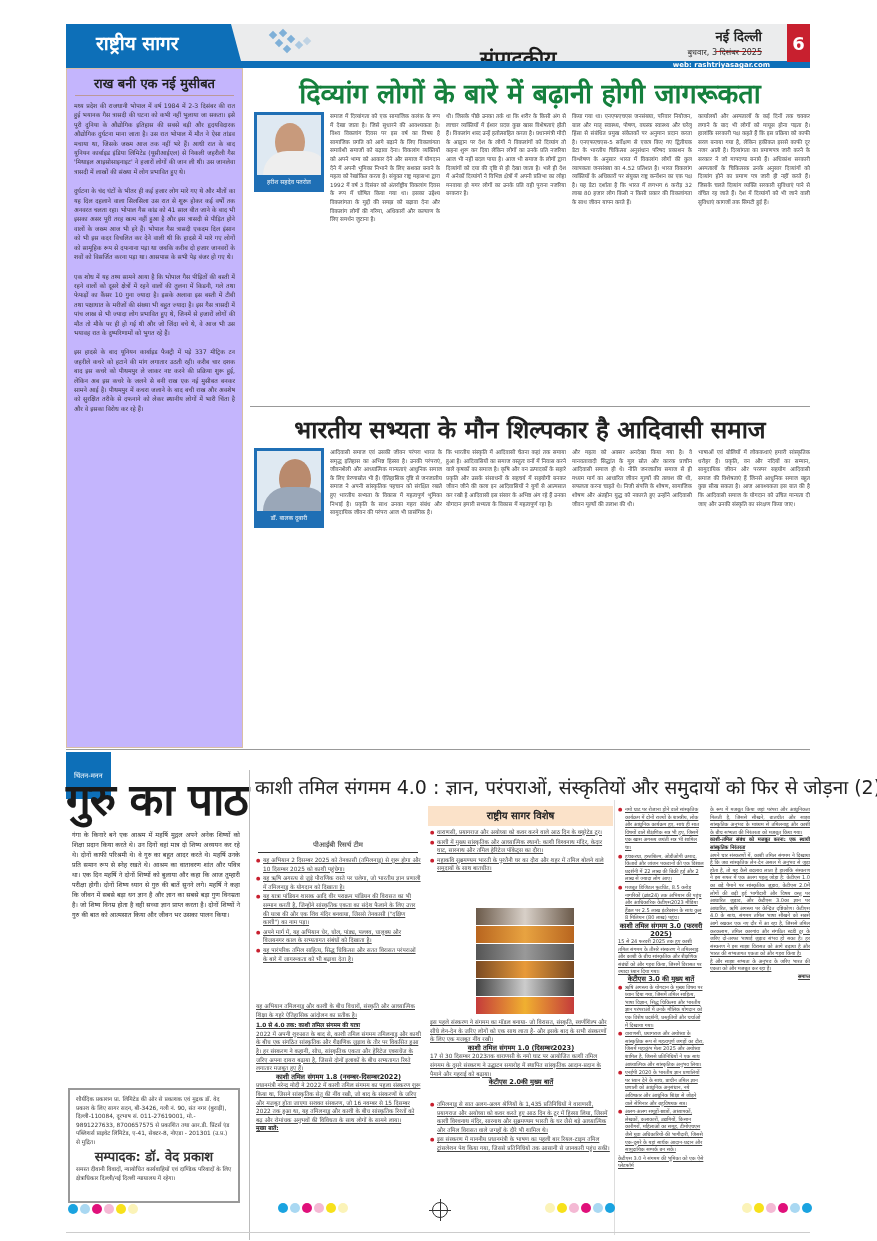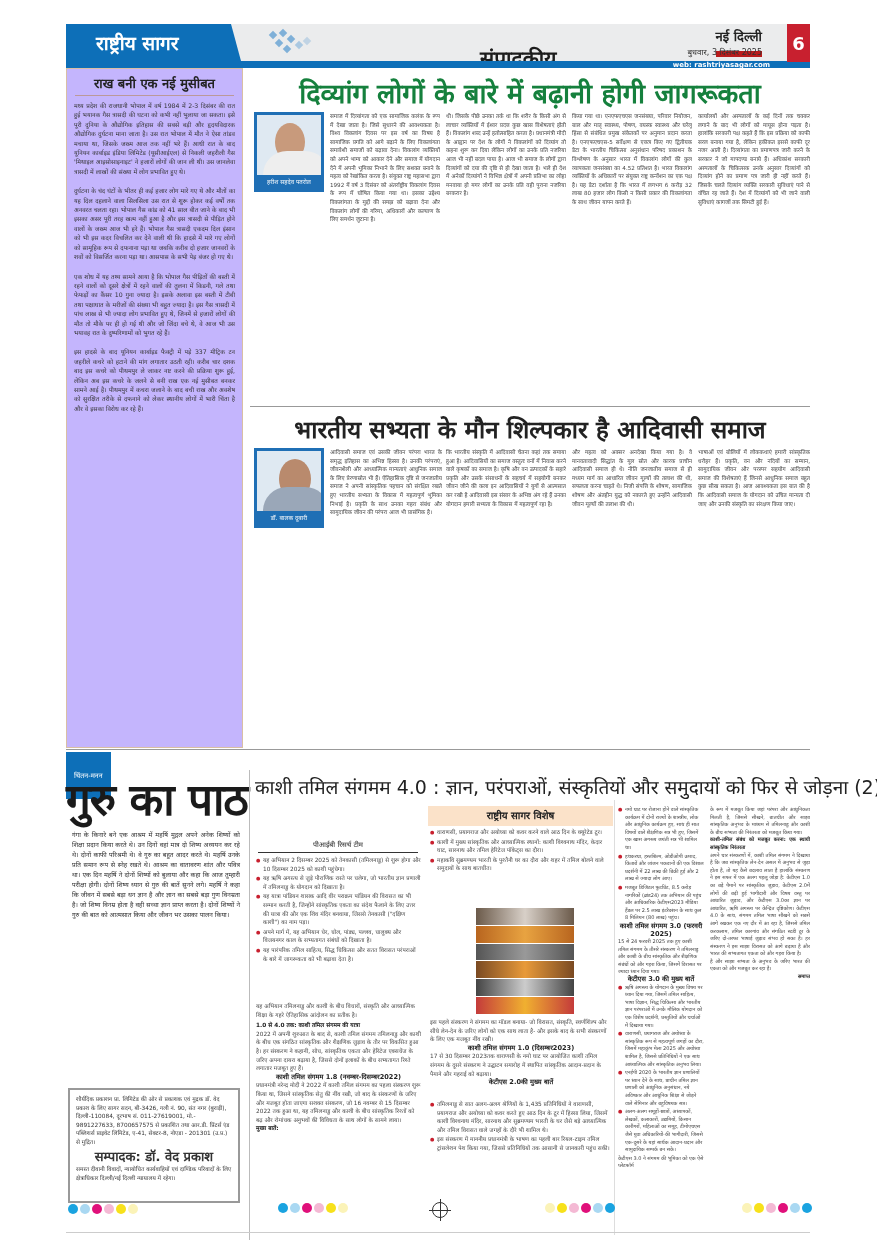--- a/index.html
+++ b/index.html
@@ -7,21 +7,21 @@
   body { font-family: "DejaVu Sans", sans-serif; color: #222; position: relative; }
 
   
   .masthead { position: absolute; left: 66px; top: 24px; width: 744px; height: 44px; background: #ebeced; }
   .mast-brand { position: absolute; left: 0; top: 0; width: 175px; height: 37px; background: #0d6fb8;
      clip-path: polygon(0 0, 165px 0, 175px 37px, 0 37px); color: #fff; font-size: 19px; font-weight: bold;
      display: flex; align-items: center; padding-left: 30px; font-family: "DejaVu Serif", serif; }
   .mast-dots { position: absolute; left: 200px; top: 6px; width: 50px; height: 26px; }
   .mast-dots span { position: absolute; width: 6px; height: 6px; background: #7fb0d8; transform: rotate(45deg); }
   .mast-section { position: absolute; left: 414px; top: 4px; font-size: 21px; font-weight: bold; color: #1c1c1c; font-family: "DejaVu Serif", serif; margin-top: 16px; }
-  .mast-city { position: absolute; right: 48px; top: 3px; font-size: 13px; font-weight: bold; border-bottom: 6px solid #b91c1c; padding-bottom: 6px; font-family: "DejaVu Serif", serif; margin-left: 24px;}
+  .mast-city { position: absolute; right: 48px; top: 3px; font-size: 13px; font-weight: bold; border-bottom: 1px solid #b91c1c; padding-bottom: 6px; font-family: "DejaVu Serif", serif; margin-left: 24px;}
   .mast-date { position: absolute; right: 48px; top: 22px; font-size: 8px; color: #333; }
   .mast-web { position: absolute; left: 0; bottom: 0; width: 100%; height: 7px; background: #0d6fb8; }
   .mast-web-text { position: absolute; right: 40px; bottom: -1px; font-size: 7px; color: #fff; font-weight: bold; }
   .page-no { position: absolute; left: 787px; top: 24px; width: 23px; height: 38px; background: #c8202f; color: #fff;
      font-size: 18px; font-weight: bold; display: flex; align-items: center; justify-content: center; }
 
   
   .left-box { position: absolute; left: 66px; top: 68px; width: 177px; height: 680px; background: #c4b5fd; border: 1px solid #d9bfa4; }
   .left-box h2 { text-align: center; font-size: 13px; font-weight: bold; padding: 5px 0 3px; border-bottom: 1px solid #b99; margin: 0 8px; font-family: "DejaVu Serif", serif; }
   .left-box p { font-size: 6.2px; line-height: 9.4px; padding: 5px 7px; text-align: justify; color: #333; }
@@ -42,21 +42,21 @@
   
   .chintan { position: absolute; left: 66px; top: 752px; font-size: 7px; background: #0d6fb8; color: #fff; padding: 19px 8px; }
   .guru-title { position: absolute; left: 66px; top: 768px; font-size: 44px; font-weight: bold; color: #1a1a1a; font-family: "DejaVu Sans", sans-serif; letter-spacing: -1px; }
   .kashi-title { position: absolute; left: 255px; top: 774px; font-size: 19px; color: #222; font-family: "DejaVu Sans", sans-serif; white-space: nowrap; }
   .guru-body { position: absolute; left: 72px; top: 830px; width: 168px; font-size: 6.4px; line-height: 10px; color: #333; text-align: justify; }
   .imprint { position: absolute; left: 68px; top: 1088px; width: 172px; height: 115px; border: 2px solid #999; padding: 5px 6px; font-size: 5.8px; line-height: 8.6px; color: #333; }
   .imprint .editor { text-align: center; font-weight: bold; font-size: 13px; margin: 6px 0 4px; }
 
   .pib-head { position: absolute; left: 258px; top: 840px; width: 160px; text-align: center; font-size: 7px; font-weight: normal; border-bottom: 1px solid #333; padding-bottom: 3px; }
   .rs-special { position: absolute; left: 428px; top: 806px; width: 185px; height: 20px; background: #fbe2c9; text-align: center; font-size: 10px; font-weight: bold; line-height: 20px; }
-  .bullet-list { position: absolute; font-size: 5.8px; line-height: 8.6px; color: #444; }
+  .bullet-list { position: absolute; font-size: 5.8px; line-height: 8.6px; color: #444; text-decoration: underline; }
   .bullet-list li { list-style: none; position: relative; padding-left: 7px; margin-bottom: 1px; }
   .bullet-list li::before { content: "●"; color: #c8202f; position: absolute; left: 0; font-size: 5px; }
   .sub-head { font-weight: bold; text-align: center; color: #222; font-size: 6.6px; }
 
   .mask-img { position: absolute; left: 476px; top: 908px; width: 98px; height: 107px; overflow: hidden; }
   .mask-img div { height: 17.8px; border-bottom: 1px solid #fff; }
 
   .regmarks { position: absolute; display: flex; gap: 2px; }
   .regmarks span { width: 10px; height: 10px; border-radius: 50%; display: inline-block; }
   .crosshair { position: absolute; width: 16px; height: 16px; border: 1px solid #333; border-radius: 50%; }

